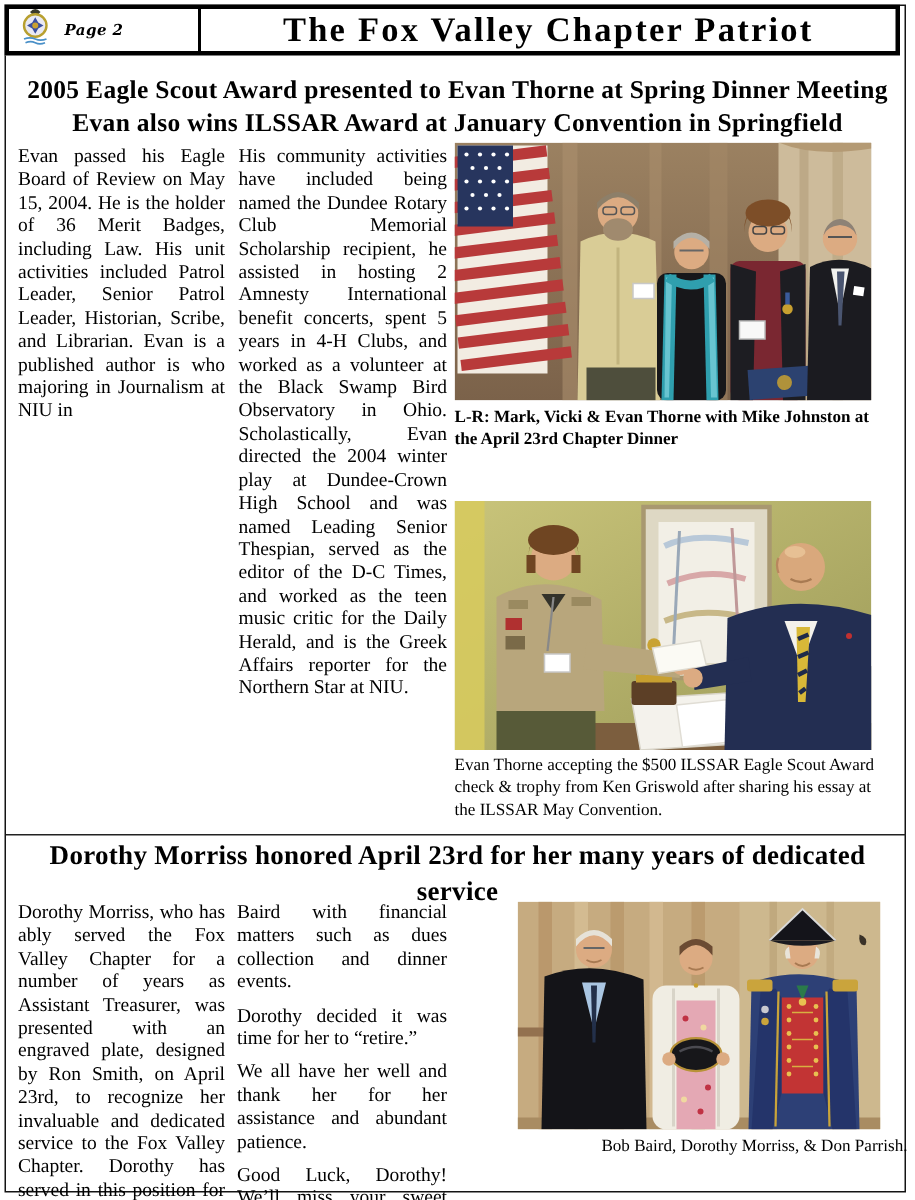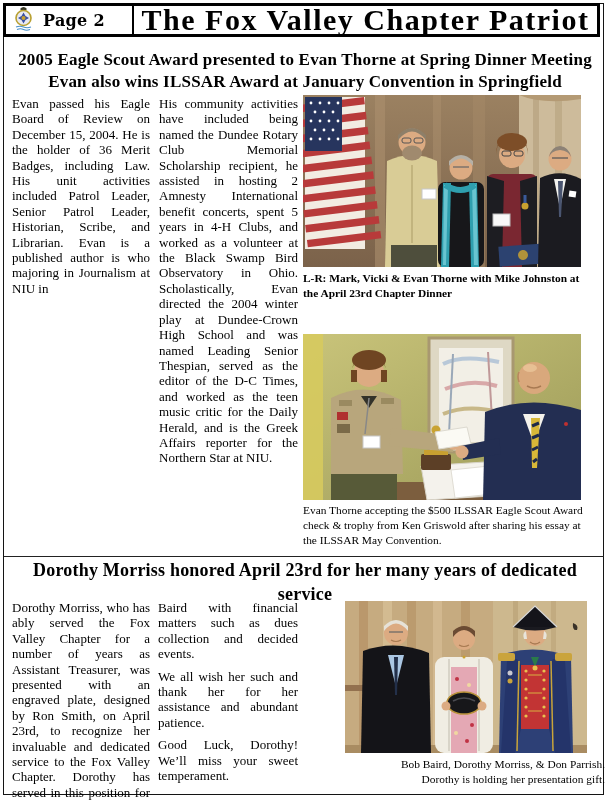--- a/index.html
+++ b/index.html
@@ -17,26 +17,26 @@
   .header-box {
     position:absolute; left:3px; top:3px; width:597px; height:34px;
     border:3px solid #000; box-sizing:border-box; background:#fff;
     display:flex; align-items:stretch;
   }
   .header-left {
     width:128px; border-right:2px solid #000; box-sizing:border-box;
     display:flex; align-items:center; gap:9px; padding-left:7px;
   }
   .page-label {
-    font-family:"DejaVu Serif", serif; 
-    font-size:16px; font-weight:bold; letter-spacing:.3px;
+    font-family:"DejaVu Serif", serif; font-style:italic;
+    font-size:10px; font-weight:bold; letter-spacing:.3px;
   }
   .header-title {
     flex:1; text-align:center; align-self:center;
-    font-family:"Liberation Serif", serif; font-size:30px;
+    font-family:"Liberation Serif", serif; font-size:23px;
     letter-spacing:1.5px; line-height:26px; font-weight:600;
   }
   
   .headline-evan {
     position:absolute; left:12px; top:49px; width:586px; text-align:center;
     font-family:"Liberation Serif", serif; font-size:17px; line-height:21.5px;
     font-weight:600; letter-spacing:.2px;
   }
   .headline-dorothy {
     position:absolute; left:8px; top:558px; width:594px; text-align:center;
@@ -91,21 +91,21 @@
   </div>
   <div class="header-title">The Fox Valley Chapter Patriot</div>
 </div>
 
 <div class="headline-evan">
   <div>2005 Eagle Scout Award presented to Evan Thorne at Spring Dinner Meeting</div>
   <div>Evan also wins ILSSAR Award at January Convention in Springfield</div>
 </div>
 
 <div class="col a1c1">
-  <p>Evan passed his Eagle Board of Review on December 15, 2004.  He is the holder of 36 Merit Badges, including Law.  His unit activities included Patrol Leader, Senior Patrol Leader, Historian, Scribe, and Librarian.  Evan is a published author is who majoring in Journalism at NIU in</p>
+  <p>Evan passed his Eagle Board of Review on May 15, 2004.  He is the holder of 36 Merit Badges, including Law.  His unit activities included Patrol Leader, Senior Patrol Leader, Historian, Scribe, and Librarian.  Evan is a published author is who majoring in Journalism at NIU in</p>
 </div>
 
 <div class="col a1c2">
   <p>His community activities have included being named the Dundee Rotary Club Memorial Scholarship recipient, he assisted in hosting 2 Amnesty International benefit concerts, spent 5 years in 4-H Clubs, and worked as a volunteer at the Black Swamp Bird Observatory in Ohio.  Scholastically, Evan directed the 2004 winter play at Dundee-Crown High School and was named Leading Senior Thespian, served as the editor of the D-C Times, and worked as the teen music critic for the Daily Herald, and is the Greek Affairs reporter for the Northern Star at NIU.</p>
 </div>
 
 <div class="photo ph1">
 <svg width="278" height="172" viewBox="0 0 278 172">
   <defs>
     <linearGradient id="curt1" x1="0" y1="0" x2="0" y2="1">
@@ -301,22 +301,23 @@
 
 <div class="section-divider"></div>
 
 <div class="headline-dorothy">Dorothy Morriss honored April 23rd for her many years of dedicated service</div>
 
 <div class="col a2c1">
   <p>Dorothy Morriss, who has ably served the Fox Valley Chapter for a number of years as Assistant Treasurer, was presented with an engraved plate, designed by Ron Smith, on April 23rd, to recognize her invaluable and dedicated service to the Fox Valley Chapter.  Dorothy has served in this position for more than 10 years, and assisted Bob</p>
 </div>
 
 <div class="col a2c2">
-  <p>Baird with financial matters such as dues collection and decided events.</p>
-  <p>We all wish her such and thank her for her assistance and abundant patience.</p>
+  <p>Baird with financial matters such as dues collection and dinner events.</p>
+  <p>Dorothy decided it was time for her to “retire.”</p>
+  <p>We all have her well and thank her for her assistance and abundant patience.</p>
   <p>Good Luck, Dorothy!  We’ll miss your sweet temperament.</p>
 </div>
 
 <div class="photo ph3">
 <svg width="242" height="152" viewBox="0 0 242 152">
   <rect width="242" height="152" fill="#c6ab80"></rect>
   <rect x="14" y="0" width="9" height="152" fill="#b69467" opacity=".8"></rect>
   <rect x="38" y="0" width="9" height="152" fill="#d4bc92" opacity=".9"></rect>
   <rect x="62" y="0" width="9" height="152" fill="#b69467" opacity=".7"></rect>
   <rect x="88" y="0" width="9" height="152" fill="#d4bc92" opacity=".8"></rect>
@@ -395,14 +396,13 @@
     <path d="M185,41 Q190,45 195,41" stroke="#a87a52" stroke-width="1.3" fill="none"></path>
     <polygon points="168,26 212,26 190,5" fill="#14141a"></polygon>
     <path d="M168,26 L190,5 L212,26" fill="none" stroke="#d8d8d8" stroke-width="1.2"></path>
     <path d="M168,26 Q190,33 212,26" fill="#1a1a20"></path>
   </g>
 </svg>
 </div>
 
 <div class="caption cap3">
   <div>Bob Baird, Dorothy Morriss, &amp; Don Parrish.</div>
-  <div>Dorothy is holding her presentation gift.</div>
 </div>
 
 </body></html>

